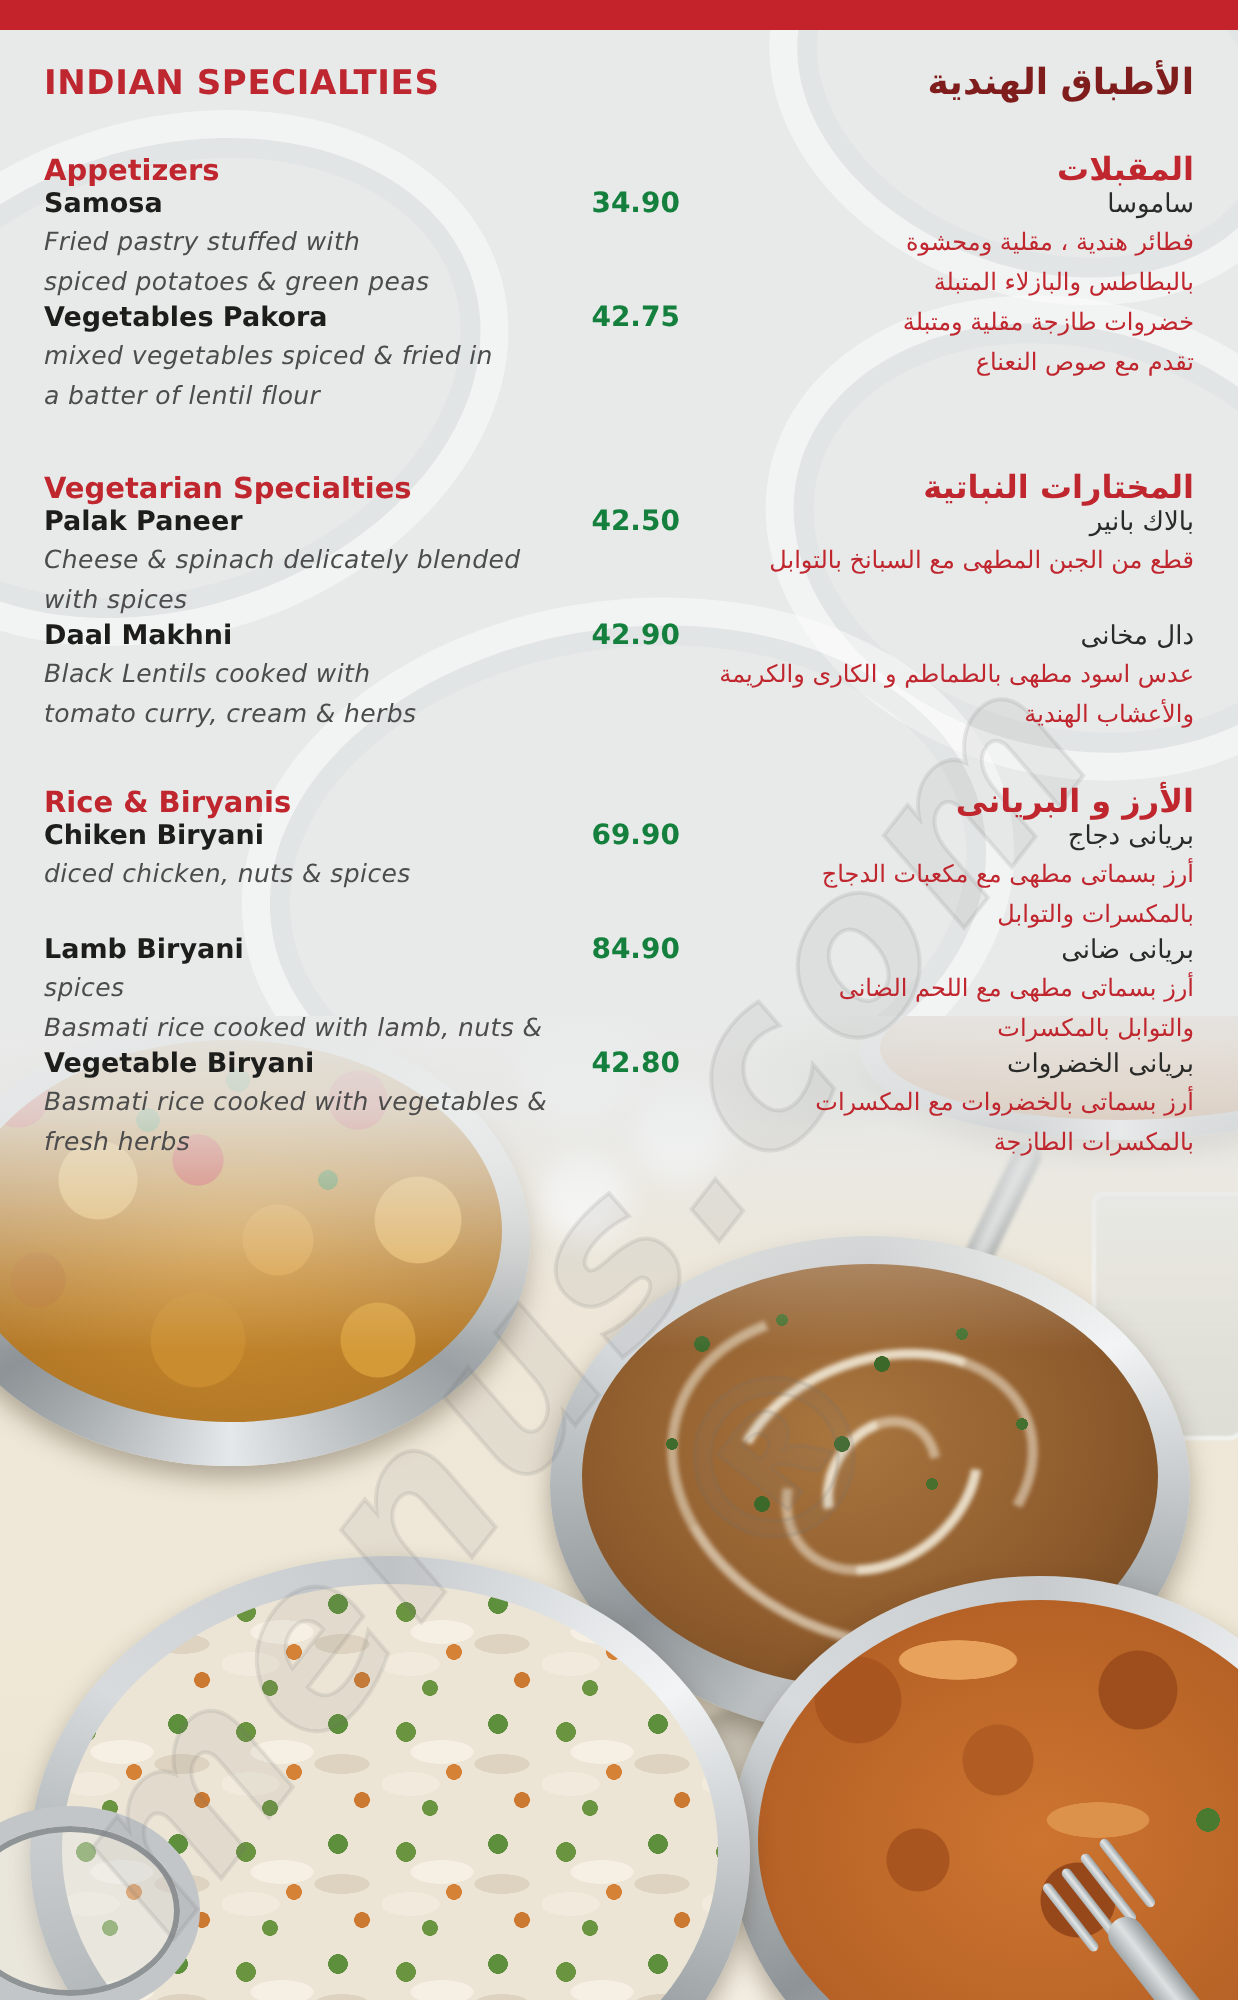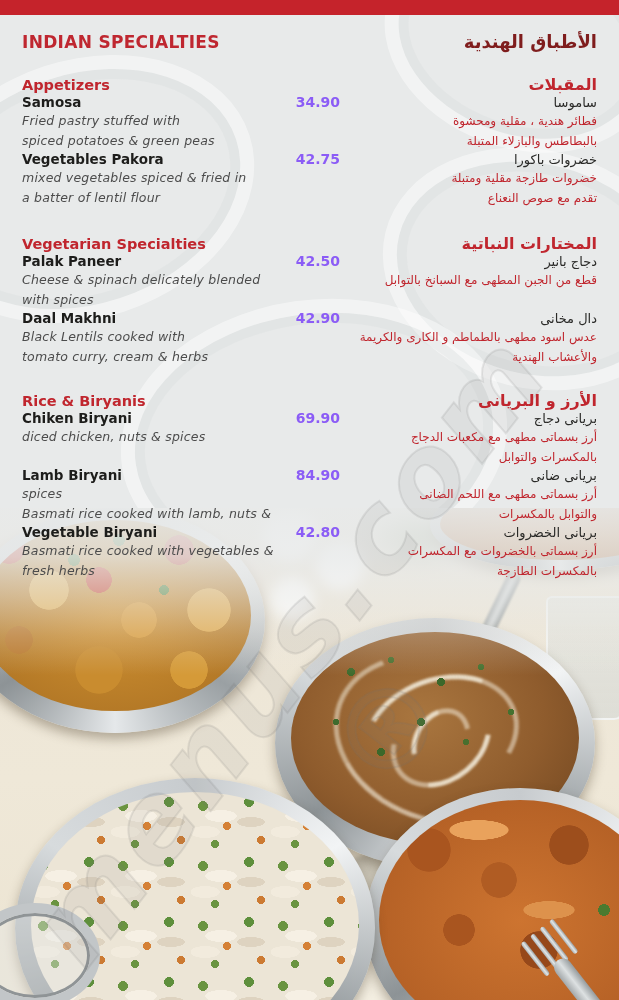--- a/index.html
+++ b/index.html
@@ -37,21 +37,21 @@
   .section-head{display:flex;justify-content:space-between;align-items:baseline;}
   .sec1{margin-top:23px;} .sec2{margin-top:26px;} .sec3{margin-top:24px;}
   .sec-en{color:#c0262e;font-size:14.5px;font-weight:bold;}
   .sec-ar{color:#c0262e;font-size:16px;font-weight:bold;}
 
   .item{display:flex;justify-content:space-between;align-items:flex-start;}
   .item.gap{}
   .item-left{width:318px;flex:none;}
   .item-head{display:flex;justify-content:space-between;align-items:baseline;height:17px;}
   .item-name{color:#1d1d1b;font-size:13.5px;font-weight:bold;}
-  .item-price{color:#8b5cf6;font-size:14px;font-weight:bold;}
+  .item-price{color:#15803d;font-size:14px;font-weight:bold;}
   .desc-line{color:#4c4c4c;font-size:12.5px;font-style:italic;line-height:20px;height:20px;letter-spacing:0.2px;}
   .item-right{flex:1;text-align:right;direction:rtl;}
   .ar-name{color:#2a2a28;font-size:13px;height:17px;line-height:17px;}
   .ar-desc{color:#c0262e;font-size:12px;line-height:20px;height:20px;}
 
   
   .photo{position:absolute;left:0;top:508px;width:619px;height:492px;overflow:hidden;z-index:1;}
   .cloth{position:absolute;inset:0;background:linear-gradient(180deg,#ece5d7 0%,#efe8d8 55%,#ece4d2 100%);}
   .blob{position:absolute;border-radius:50%;filter:blur(6px);}
   .redtray{left:-60px;top:20px;width:330px;height:110px;filter:blur(10px);
@@ -263,42 +263,41 @@
     <div class="item">
       <div class="item-left">
         <div class="item-head">
           <span class="item-name">Vegetables Pakora</span>
           <span class="item-price">42.75</span>
         </div>
         <div class="desc-line">mixed vegetables spiced &amp; fried in</div>
         <div class="desc-line">a batter of lentil flour</div>
       </div>
       <div class="item-right">
-        <div class="ar-name">خضروات باكورا</div>
         <div class="ar-desc">خضروات طازجة مقلية ومتبلة</div>
         <div class="ar-desc">تقدم مع صوص النعناع</div>
       </div>
     </div>
 
     <div class="section-head sec2">
       <span class="sec-en">Vegetarian Specialties</span>
       <span class="sec-ar" dir="rtl">المختارات النباتية</span>
     </div>
 
     <div class="item">
       <div class="item-left">
         <div class="item-head">
           <span class="item-name">Palak Paneer</span>
           <span class="item-price">42.50</span>
         </div>
         <div class="desc-line">Cheese &amp; spinach delicately blended</div>
         <div class="desc-line">with spices</div>
       </div>
       <div class="item-right">
-        <div class="ar-name">دجاج بانير</div>
+        <div class="ar-name">بالاك بانير</div>
         <div class="ar-desc">قطع من الجبن المطهى مع السبانخ بالتوابل</div>
       </div>
     </div>
 
     <div class="item gap">
       <div class="item-left">
         <div class="item-head">
           <span class="item-name">Daal Makhni</span>
           <span class="item-price">42.90</span>
         </div>

